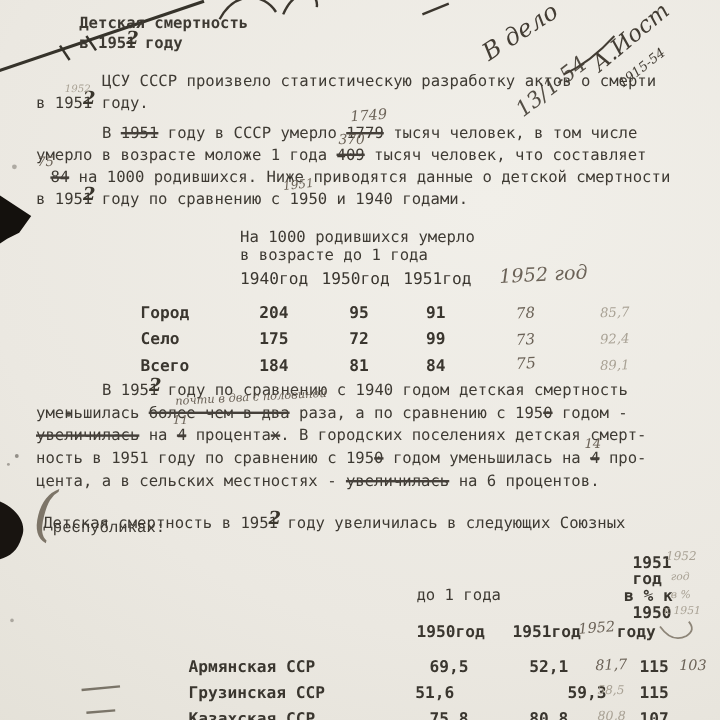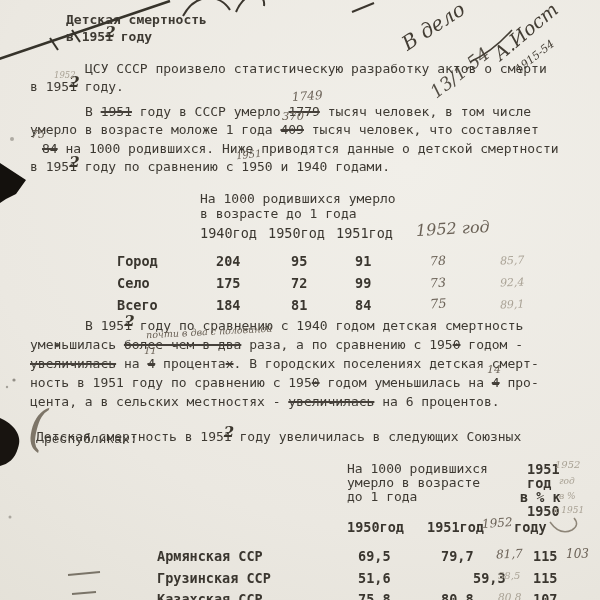--- a/index.html
+++ b/index.html
@@ -103,45 +103,43 @@
   <div class="line" style="left:30px;top:356px;"><span class="st">увеличилась</span><span> на </span><span class="st">4</span><span> процента</span><span class="st">х</span><span>. В городских поселениях детская смерт-</span></div>
   <span class="hw" style="left:144px;top:345px;font-size:10px;font-style:italic;">11</span>
   <div class="line" style="left:30px;top:375px;"><span>ность в 1951 году по сравнению с 195</span><span class="st">0</span><span> годом уменьшилась на </span><span class="st">4</span><span> про-</span></div>
   <span class="hw" style="left:487px;top:363px;font-size:11px;">14</span>
   <div class="line" style="left:30px;top:394px;"><span>цента, а в сельских местностях - </span><span class="st">увеличилась</span><span> на 6 процентов.</span></div>
 
   <span class="hw" style="left:28px;top:399px;font-size:50px;color:#7d7568;transform:rotate(3deg);">(</span>
   <div class="line" style="left:36px;top:429px;"><span>Детская смертность в 195</span><span class="ow"><span>1</span><span class="d2">2</span></span><span> году увеличилась в следующих Союзных</span></div>
   <div class="line" style="left:44px;top:432px;font-family:Liberation Mono, monospace;"><span>республиках:</span></div>
 
-  <div class="line" style="left:347px;top:461px;"><span>На 1000 родившихся</span></div>
-  <div class="line" style="left:347px;top:475px;"><span>умерло в возрасте</span></div>
   <div class="line" style="left:347px;top:489px;"><span>до 1 года</span></div>
   <span class="cell" style="left:527px;top:461px;">1951</span>
   <span class="cell" style="left:527px;top:475px;">год</span>
   <span class="cell" style="left:520px;top:489px;">в % к</span>
   <span class="cell" style="left:527px;top:503px;">1950</span>
   <span class="hw hw-faint" style="left:555px;top:459px;font-size:10px;">1952</span>
   <span class="hw hw-faint" style="left:559px;top:476px;font-size:9px;">год</span>
   <span class="hw hw-faint" style="left:559px;top:491px;font-size:9px;">в %</span>
   <span class="hw hw-faint" style="left:553px;top:505px;font-size:9px;">к 1951</span>
   <span class="cell" style="left:347px;top:519px;">1950год</span>
   <span class="cell" style="left:427px;top:519px;">1951год</span>
   <span class="hw" style="left:482px;top:516px;font-size:12px;transform:rotate(-4deg);">1952</span>
   <span class="cell" style="left:514px;top:519px;">году</span>
 
   <span class="cell" style="left:157px;top:548px;">Армянская ССР</span>
   <span class="cell" style="left:358px;top:548px;">69,5</span>
-  <span class="cell" style="left:441px;top:548px;">79,7</span>
+  <span class="cell" style="left:441px;top:548px;">52,1</span>
   <span class="hw" style="left:496px;top:547px;font-size:12px;transform:rotate(-2deg);">81,7</span>
   <span class="cell" style="left:533px;top:548px;">115</span>
   <span class="hw" style="left:566px;top:547px;font-size:12px;">103</span>
 
   <span class="cell" style="left:157px;top:570px;">Грузинская ССР</span>
-  <span class="cell" style="left:358px;top:570px;">51,6</span>
+  <span class="cell" style="left:346px;top:570px;">51,6</span>
   <span class="cell" style="left:441px;top:570px;margin-left:32px;">59,3</span>
   <span class="hw hw-faint" style="left:498px;top:570px;font-size:10px;">58,5</span>
   <span class="cell" style="left:533px;top:570px;">115</span>
 
   <span class="cell" style="left:157px;top:591px;">Казахская ССР</span>
   <span class="cell" style="left:358px;top:591px;">75,8</span>
   <span class="cell" style="left:441px;top:591px;">80,8</span>
   <span class="hw hw-faint" style="left:498px;top:591px;font-size:10.5px;">80,8</span>
   <span class="cell" style="left:533px;top:591px;">107</span>
 

